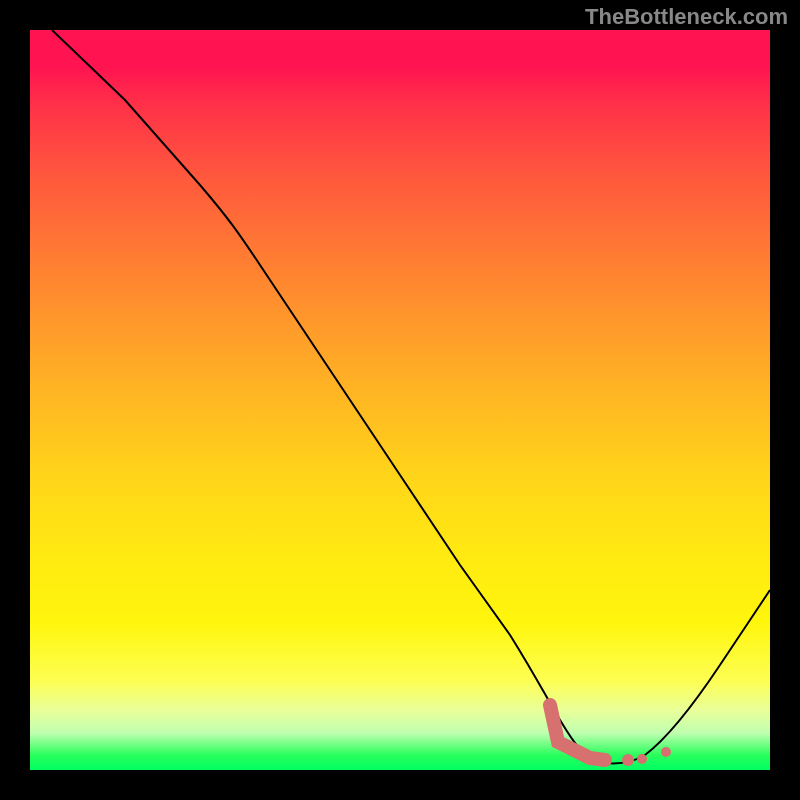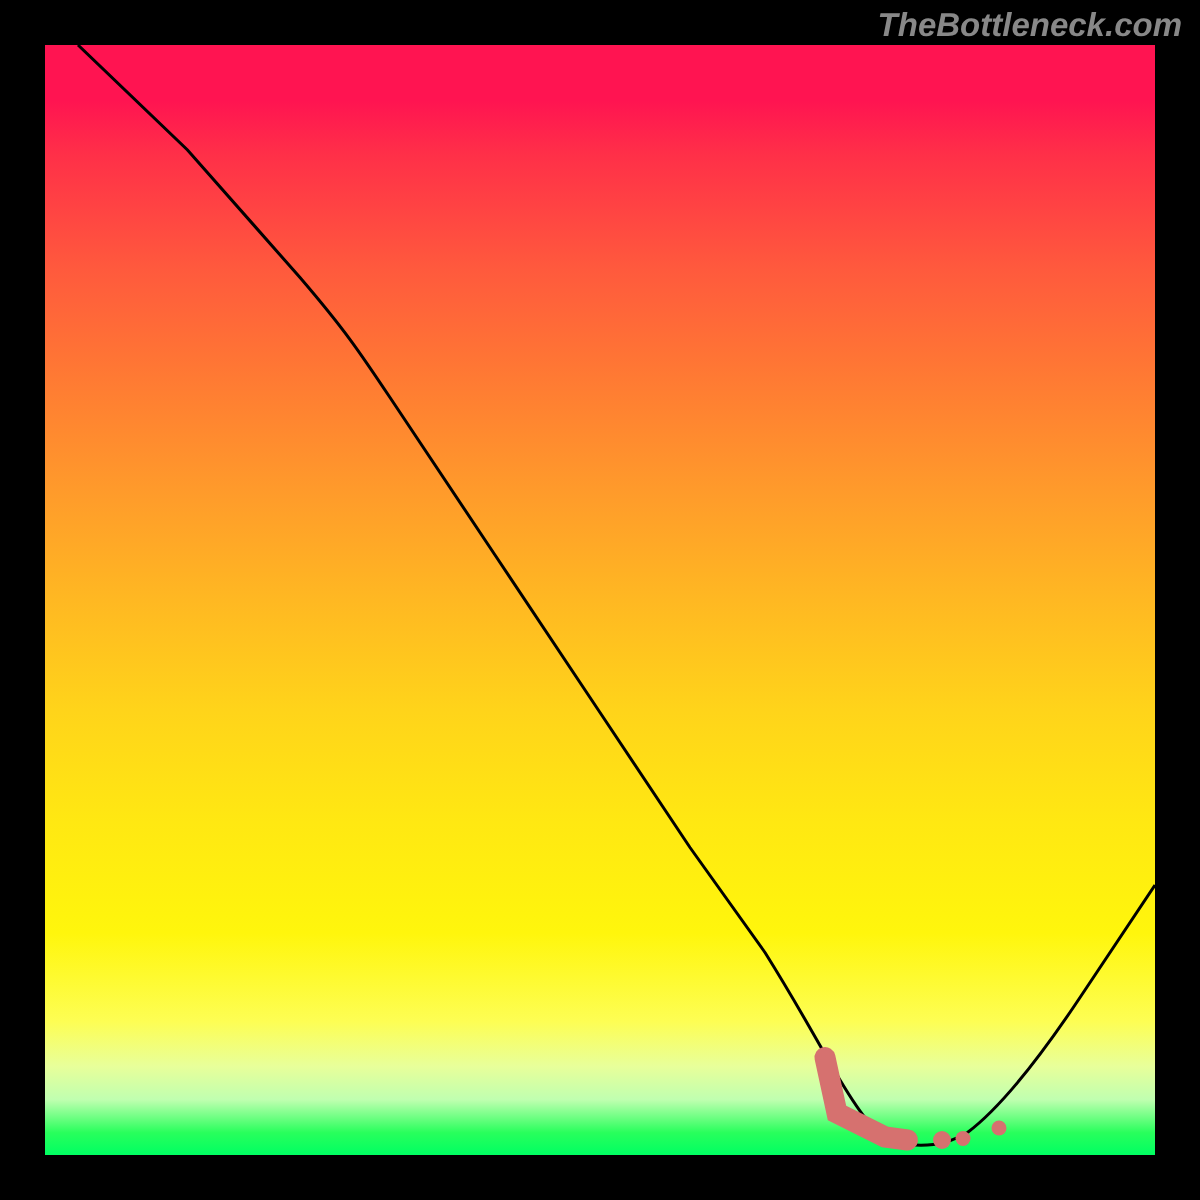--- a/index.html
+++ b/index.html
@@ -12,21 +12,20 @@
     overflow: hidden;
   }
   .watermark {
     position: absolute;
     top: 4px;
     right: 12px;
     color: #888;
     font-size: 22px;
     font-weight: bold;
     z-index: 10;
-    font-style: italic;
   }
   .plot-area {
     position: absolute;
     left: 30px;
     top: 30px;
     width: 740px;
     height: 740px;
     overflow: hidden;
   }
   .gradient-bg {

